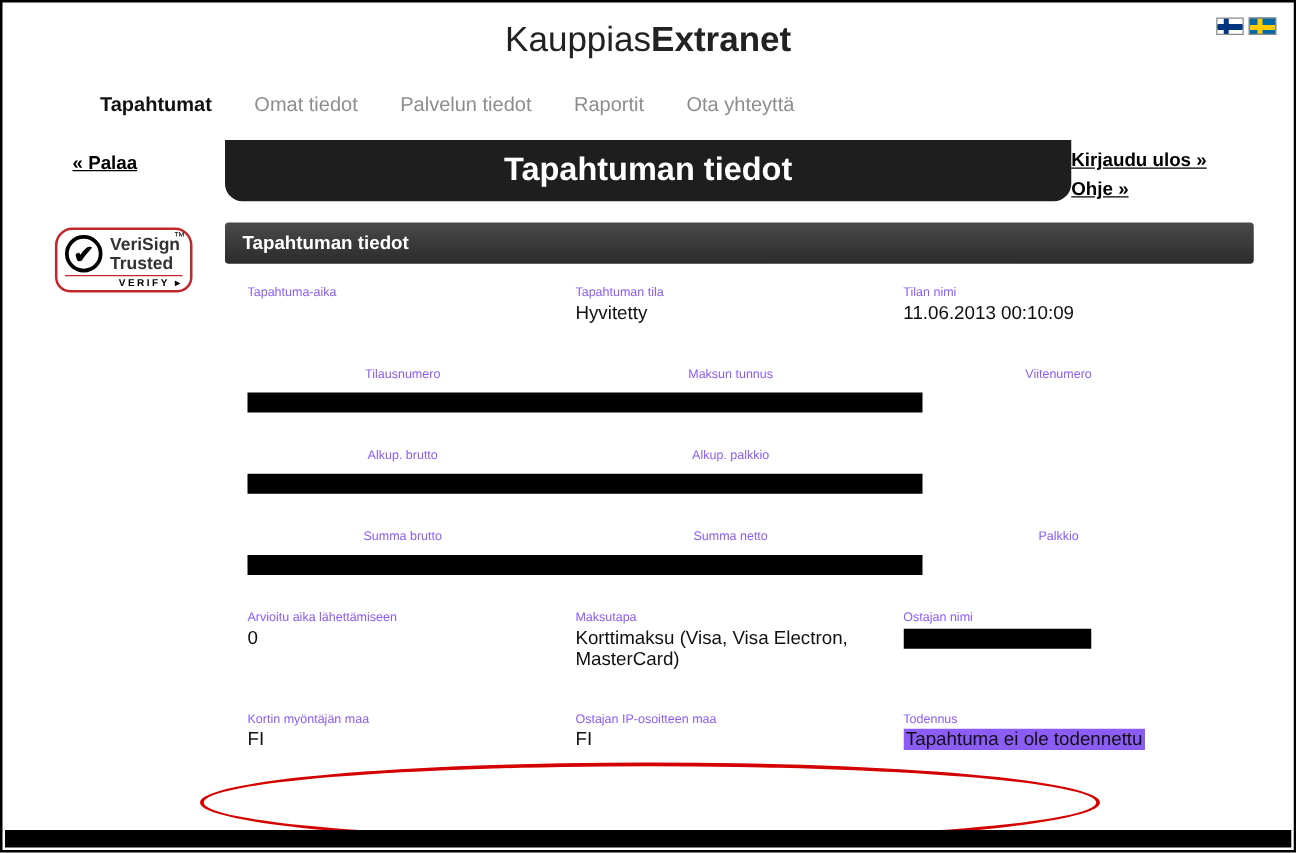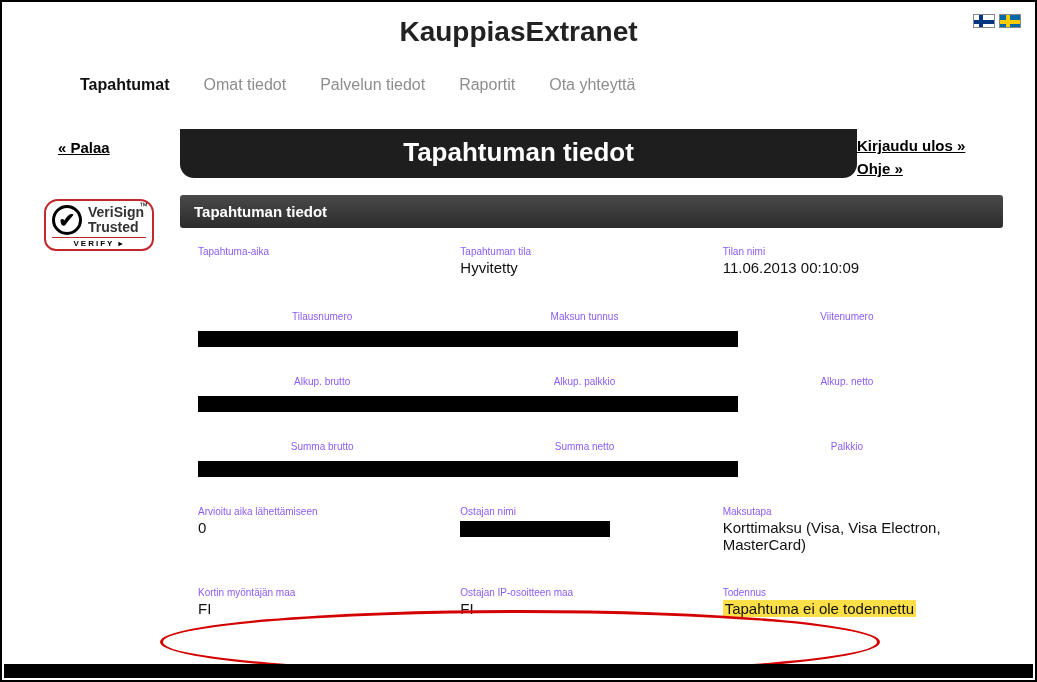--- a/index.html
+++ b/index.html
@@ -29,34 +29,34 @@
   .flag-se { width: 22px; height: 14px; background:#006aa7; position:relative; border:1px solid #888;}
   .flag-se::before { content:""; position:absolute; left:6px; top:0; width:4px; height:100%; background:#fecc00;}
   .flag-se::after  { content:""; position:absolute; top:5px; left:0; height:4px; width:100%; background:#fecc00;}
 
   .brand {
     text-align: center;
     font-size: 28px;
     padding: 14px 0 6px;
     color: #222;
   }
-  .brand .light { font-weight: 700; }
+  .brand .light { font-weight: 400; }
   .brand .bold  { font-weight: 700; }
 
   .topnav {
     display: flex;
     gap: 34px;
     padding: 22px 0 18px 78px;
     font-size: 16px;
   }
   .topnav .item { color:#8d8d8d; cursor:pointer; }
   .topnav .item.active { color:#111; font-weight:700; }
 
   .page-wrap {
-    margin: 17px 8px;
+    margin: 0 8px;
     background:#fff;
   }
 
   .titlebar-row {
     display:flex;
     align-items:flex-start;
   }
   .back-cell {
     width: 170px;
     padding: 10px 0 0 48px;
@@ -111,21 +111,21 @@
     background:#fff;
   }
   .verisign .row1 { display:flex; align-items:center; gap:6px;}
   .verisign .check {
     width: 30px; height:30px; border:3px solid #000; border-radius:50%;
     display:flex; align-items:center; justify-content:center;
     font-size:20px; font-weight:900;
   }
   .verisign .txt { font-size:14px; line-height:1.05; font-weight:700; color:#333;}
   .verisign .verify {
-    font-size:8px; letter-spacing:2px; text-align:center; margin-top:2px; color:#000; font-weight:700;
+    font-size:8px; letter-spacing:2px; text-align:right; margin-top:2px; color:#000; font-weight:700;
     border-top:1px solid #c1282d; padding-top:1px;
   }
   .verisign .tm { position:absolute; top:0; right:4px; font-size:9px;}
 
   .main-col { flex:1; padding-right: 24px; }
 
   .section-hdr {
     background: linear-gradient(#4a4a4a,#2b2b2b);
     color:#fff;
     font-size: 15px;
@@ -171,21 +171,21 @@
     position:absolute;
     left: 0px;
     top: 20px;
     height: 16px;
     background:#000;
   }
   .bar-a { width: 540px; }
   .bar-b { width: 540px; }
 
   .highlight {
-    background: #fde047;
+    background: #8b5cf6;
     padding: 0 2px;
   }
 
   .red-ellipse {
     position:absolute;
     border: 3px solid #d40000;
     border-radius: 50%;
     width: 720px;
     height: 64px;
     left: 158px;
@@ -284,21 +284,20 @@
         <div class="grow redrow">
           <div class="gcell">
               <div class="glabel">Alkup. brutto</div>
               <div class="gval"></div>
             </div>
           <div class="gcell">
               <div class="glabel">Alkup. palkkio</div>
               <div class="gval"></div>
             </div>
           <div class="gcell">
-              <div class="glabel">Alkup. netto</div>
               <div class="gval"></div>
             </div>
           <span class="overlay-bar bar-a"></span>
         </div>
 
         <div class="grow redrow">
           <div class="gcell">
               <div class="glabel">Summa brutto</div>
               <div class="gval"></div>
             </div>
@@ -312,27 +311,27 @@
             </div>
           <span class="overlay-bar bar-b"></span>
         </div>
 
         <div class="grow">
           <div class="gcell">
               <div class="glabel">Arvioitu aika lähettämiseen</div>
               <div class="gval">0</div>
             </div>
           <div class="gcell">
+              <div class="glabel">Maksutapa</div>
+              <div class="gval">Korttimaksu (Visa, Visa Electron, MasterCard)</div>
+            </div>
+          <div class="gcell">
               <div class="glabel">Ostajan nimi</div>
               <div class="gval"><span class="redacted r-150"></span></div>
             </div>
-          <div class="gcell">
-              <div class="glabel">Maksutapa</div>
-              <div class="gval">Korttimaksu (Visa, Visa Electron, MasterCard)</div>
-            </div>
         </div>
 
         <div class="grow">
           <div class="gcell">
               <div class="glabel">Kortin myöntäjän maa</div>
               <div class="gval">FI</div>
             </div>
           <div class="gcell">
               <div class="glabel">Ostajan IP-osoitteen maa</div>
               <div class="gval">FI</div>

